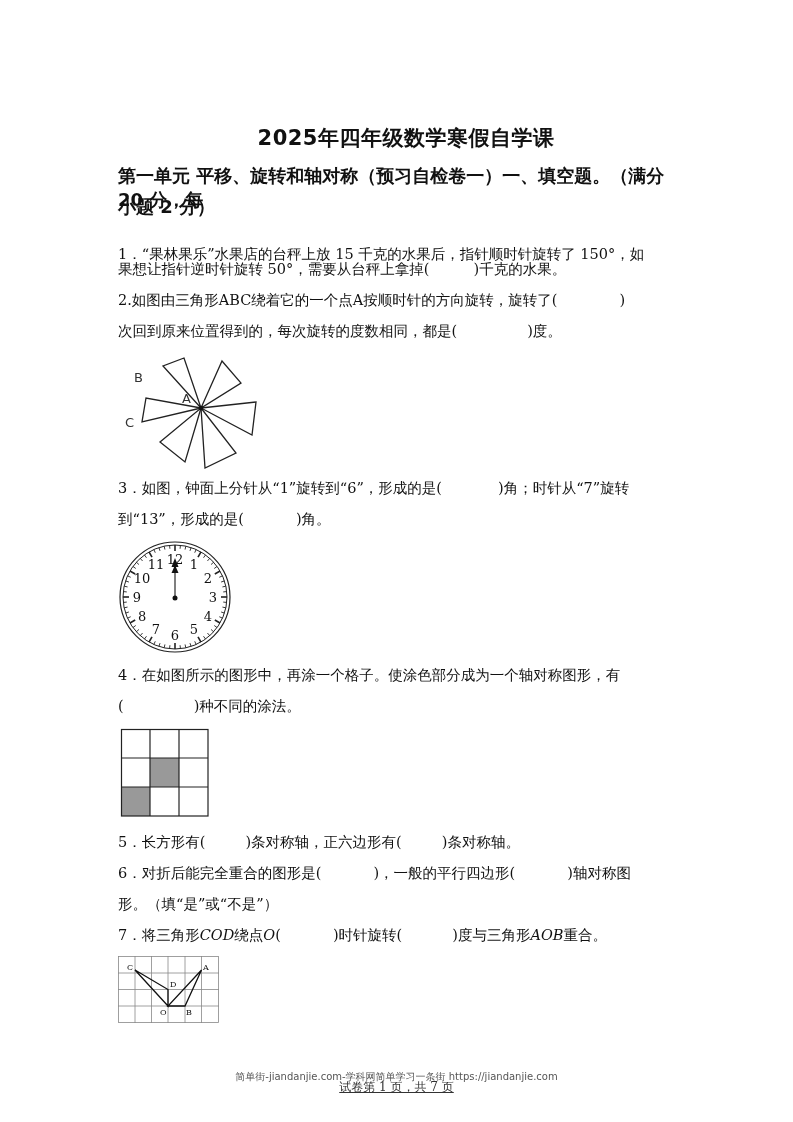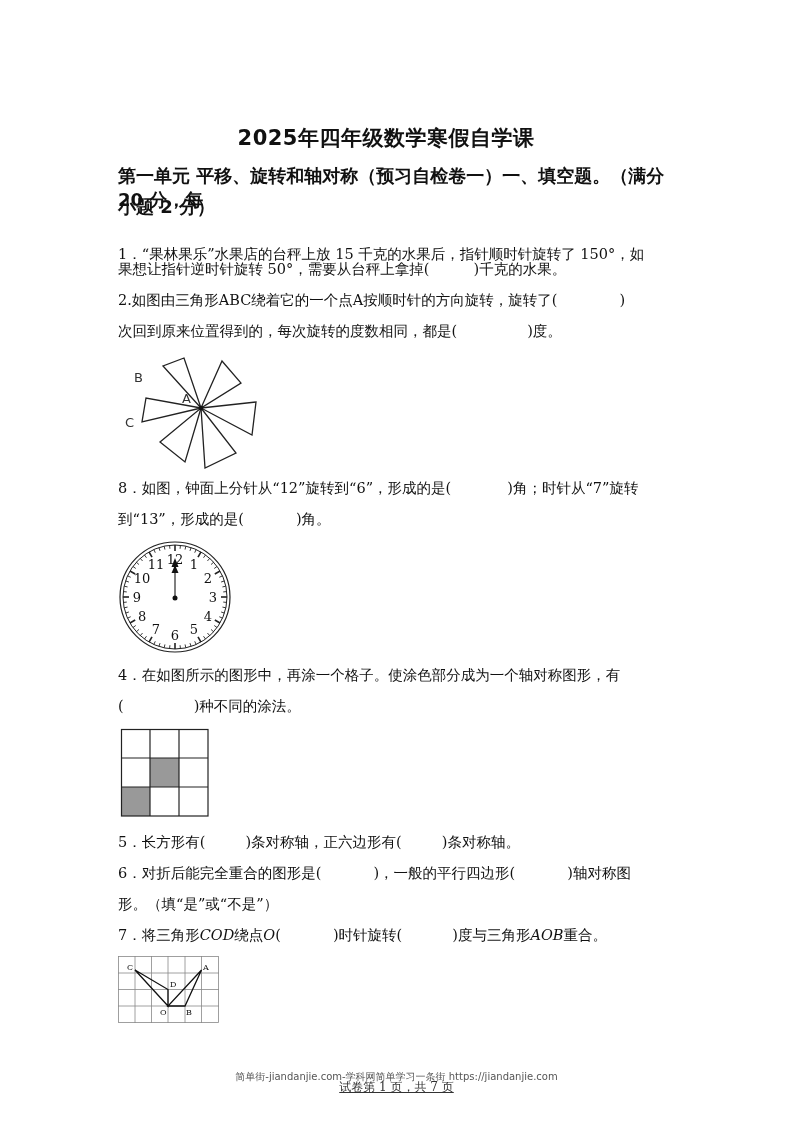--- a/index.html
+++ b/index.html
@@ -1,20 +1,20 @@
 <!DOCTYPE html>
 <html><head>
 <meta charset="utf-8">
 <style>
   html, body { margin:0; padding:0; background:#ffffff; }
   body { width:793px; height:1122px; position:relative; overflow:hidden;
          font-family:"DejaVu Serif","Liberation Serif",serif; color:#111; }
   .abs { position:absolute; }
   .title { left:0; width:772px; top:124px; text-align:center; font-size:21px; font-weight:bold;
-           font-family:"DejaVu Sans","Liberation Sans",sans-serif; letter-spacing:0.5px; }
+           font-family:"DejaVu Sans","Liberation Sans",sans-serif; letter-spacing:0.5px;padding-left:20px; }
   .section { left:118px; width:560px; font-size:18px; font-weight:bold;
              font-family:"DejaVu Sans","Liberation Sans",sans-serif; }
   .line { left:118px; width:560px; font-size:14.5px; white-space:nowrap; line-height:20px; }
   .blank { display:inline-block; }
   svg { position:absolute; overflow:visible; }
   .watermark { left:0; width:793px; top:1070px; text-align:center; font-size:10px; color:#555;
                font-family:"DejaVu Sans","Liberation Sans",sans-serif; }
   .pagenum { left:0; width:793px; top:1079px; text-align:center; font-size:12px; color:#333;text-decoration:underline; }
 </style>
 </head>
@@ -46,21 +46,21 @@
     <polygon points="81,53 116,98 85,113"></polygon>
     <polygon points="81,53 65,107 40,87"></polygon>
   </g>
   <circle cx="81" cy="53" r="2.2" fill="#111"></circle>
   <text x="14" y="27" font-size="13" font-family="DejaVu Sans, sans-serif" fill="#333">B</text>
   <text x="5" y="72" font-size="13" font-family="DejaVu Sans, sans-serif" fill="#333">C</text>
   <text x="62" y="48" font-size="13" font-family="DejaVu Sans, sans-serif" fill="#333">A</text>
 </svg>
 
 <div class="abs line" style="top:478px;">
-  <span>8．如图，钟面上分针从“12”旋转到“6”，形成的是(</span><span class="blank" style="width:56px;"></span><span>)角；时针从“7”旋转</span>
+  <span>3．如图，钟面上分针从“1”旋转到“6”，形成的是(</span><span class="blank" style="width:56px;"></span><span>)角；时针从“7”旋转</span>
 </div>
 <div class="abs line" style="top:509px;">
   <span>到“13”，形成的是(</span><span class="blank" style="width:52px;"></span><span>)角。</span>
 </div>
 
 <svg style="left:118px;top:540px;" width="114" height="114" viewBox="0 0 114 114">
   <circle cx="57" cy="57" r="55" fill="none" stroke="#222" stroke-width="1.2"></circle>
   <circle cx="57" cy="57" r="52" fill="none" stroke="#222" stroke-width="1"></circle>
   <g id="ticks" stroke="#222" stroke-width="0.9">
       <line x1="57" y1="5" x2="57" y2="11" stroke-width="1.6"></line>

